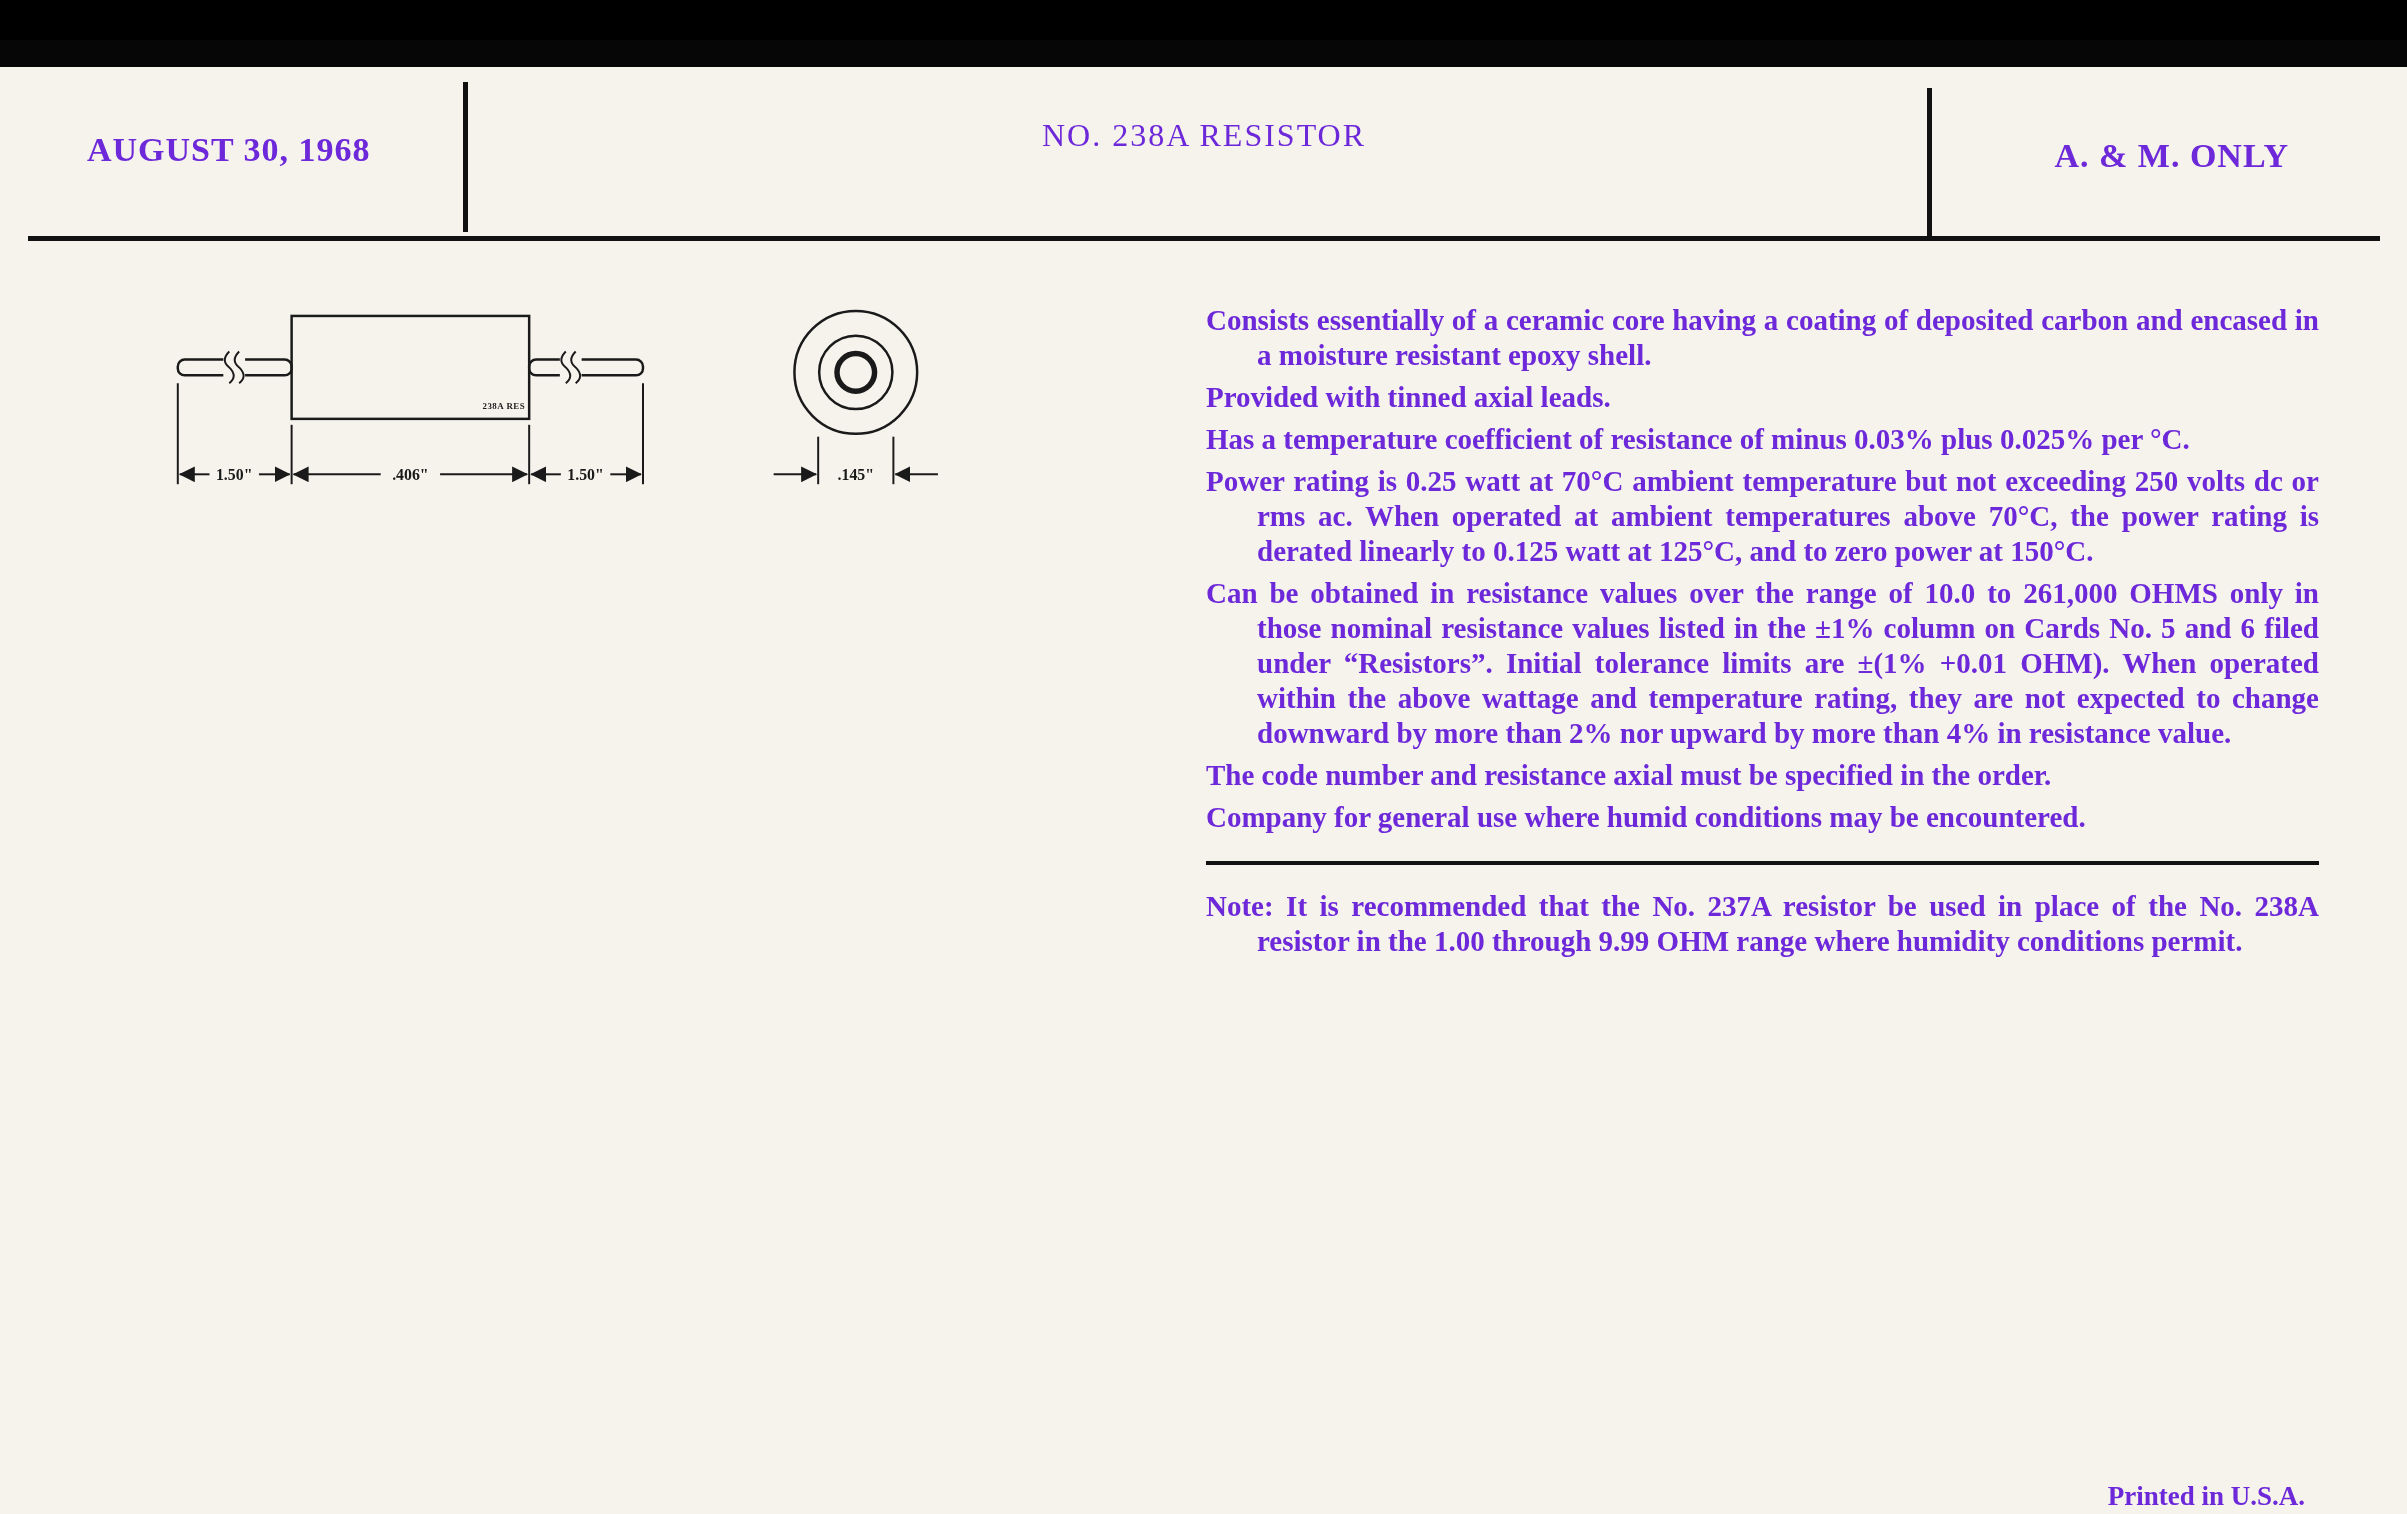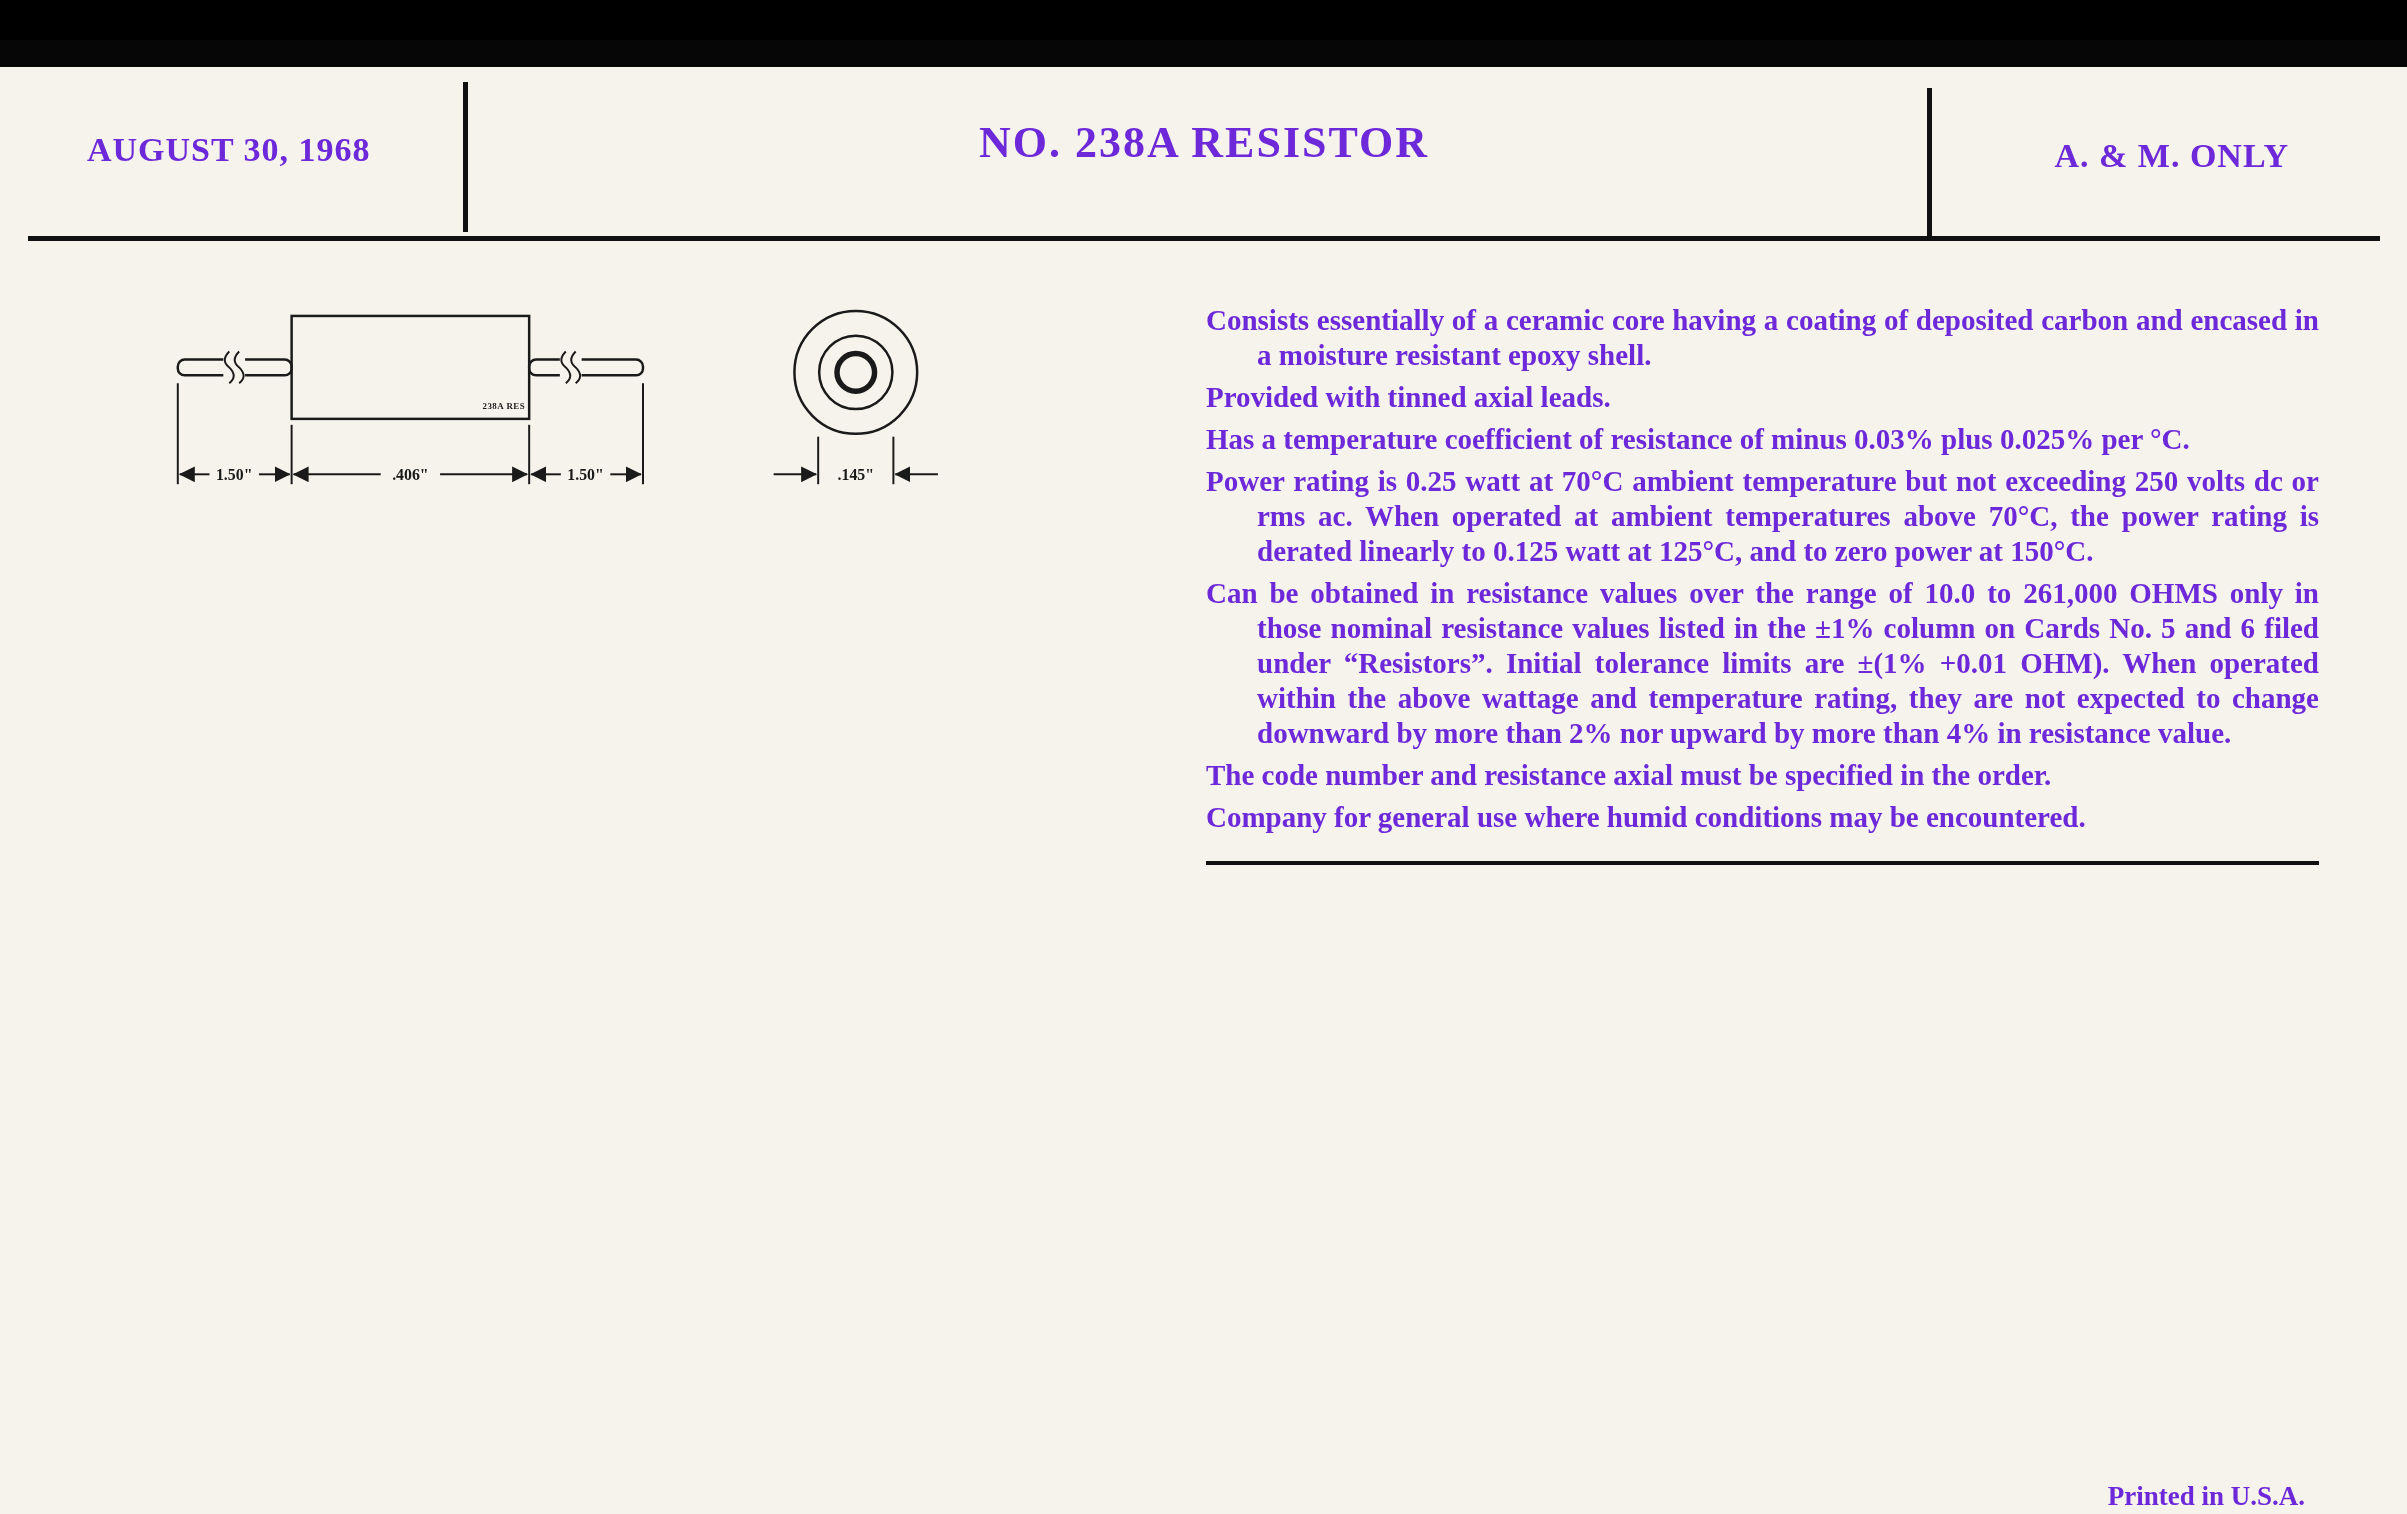--- a/index.html
+++ b/index.html
@@ -17,21 +17,21 @@
   .scan-bar.top { top: 0; height: 27px; }
   .scan-bar.bottom { top: 1476px; height: 39px; }
 
   
   .hdr-date {
     position: absolute; left: 87px; top: 91px;
     font-size: 34px; font-weight: bold; letter-spacing: 1px;
   }
   .hdr-title {
     position: absolute; left: 50%; top: 77px; transform: translateX(-50%);
-    font-size: 44px; font-weight: bold; letter-spacing: 2px; white-space: nowrap;
+    font-size: 32px; font-weight: normal; letter-spacing: 2px; white-space: nowrap;
   }
   .hdr-audience {
     position: absolute; right: 119px; top: 97px;
     font-size: 34px; font-weight: bold; letter-spacing: 1px;
   }
   .vline { position: absolute; width: 5px; background: #111; }
   .vline.left { left: 463px; top: 42px; height: 150px; }
   .vline.right { left: 1927px; top: 48px; height: 149px; }
   .hrule-main {
     position: absolute; left: 28px; right: 28px; top: 196px;
@@ -151,20 +151,21 @@
     <p class="para">Consists essentially of a ceramic core having a coating of deposited carbon and encased in a moisture resistant epoxy shell.</p>
     <p class="para">Provided with tinned axial leads.</p>
     <p class="para">Has a temperature coefficient of resistance of minus 0.03% plus 0.025% per °C.</p>
     <p class="para">Power rating is 0.25 watt at 70°C ambient temperature but not exceeding 250 volts dc or rms ac.  When operated at ambient temperatures above 70°C, the power rating is derated linearly to 0.125 watt at 125°C, and to zero power at 150°C.</p>
     <p class="para">Can be obtained in resistance values over the range of 10.0 to 261,000 OHMS only in those nominal resistance values listed in the ±1% column on Cards No. 5 and 6 filed under “Resistors”.  Initial tolerance limits are ±(1% +0.01 OHM). When operated within the above wattage and temperature rating, they are not expected to change downward by more than 2% nor upward by more than 4% in resistance value.</p>
     <p class="para">The code number and resistance axial must be specified in the order.</p>
     <p class="para">Company for general use where humid conditions may be encountered.</p>
 
     <div class="note-rule"></div>
 
+    <p class="para">Note: It is recommended that the No. 237A resistor be used in place of the No. 238A resistor in the 1.00 through 9.99 OHM range where humidity conditions permit.</p>
   </div>
 
   <div class="footer-printed">Printed in U.S.A.</div>
 
   <div class="scan-bar bottom"></div>
 
 </div>
 
 
 </body></html>

